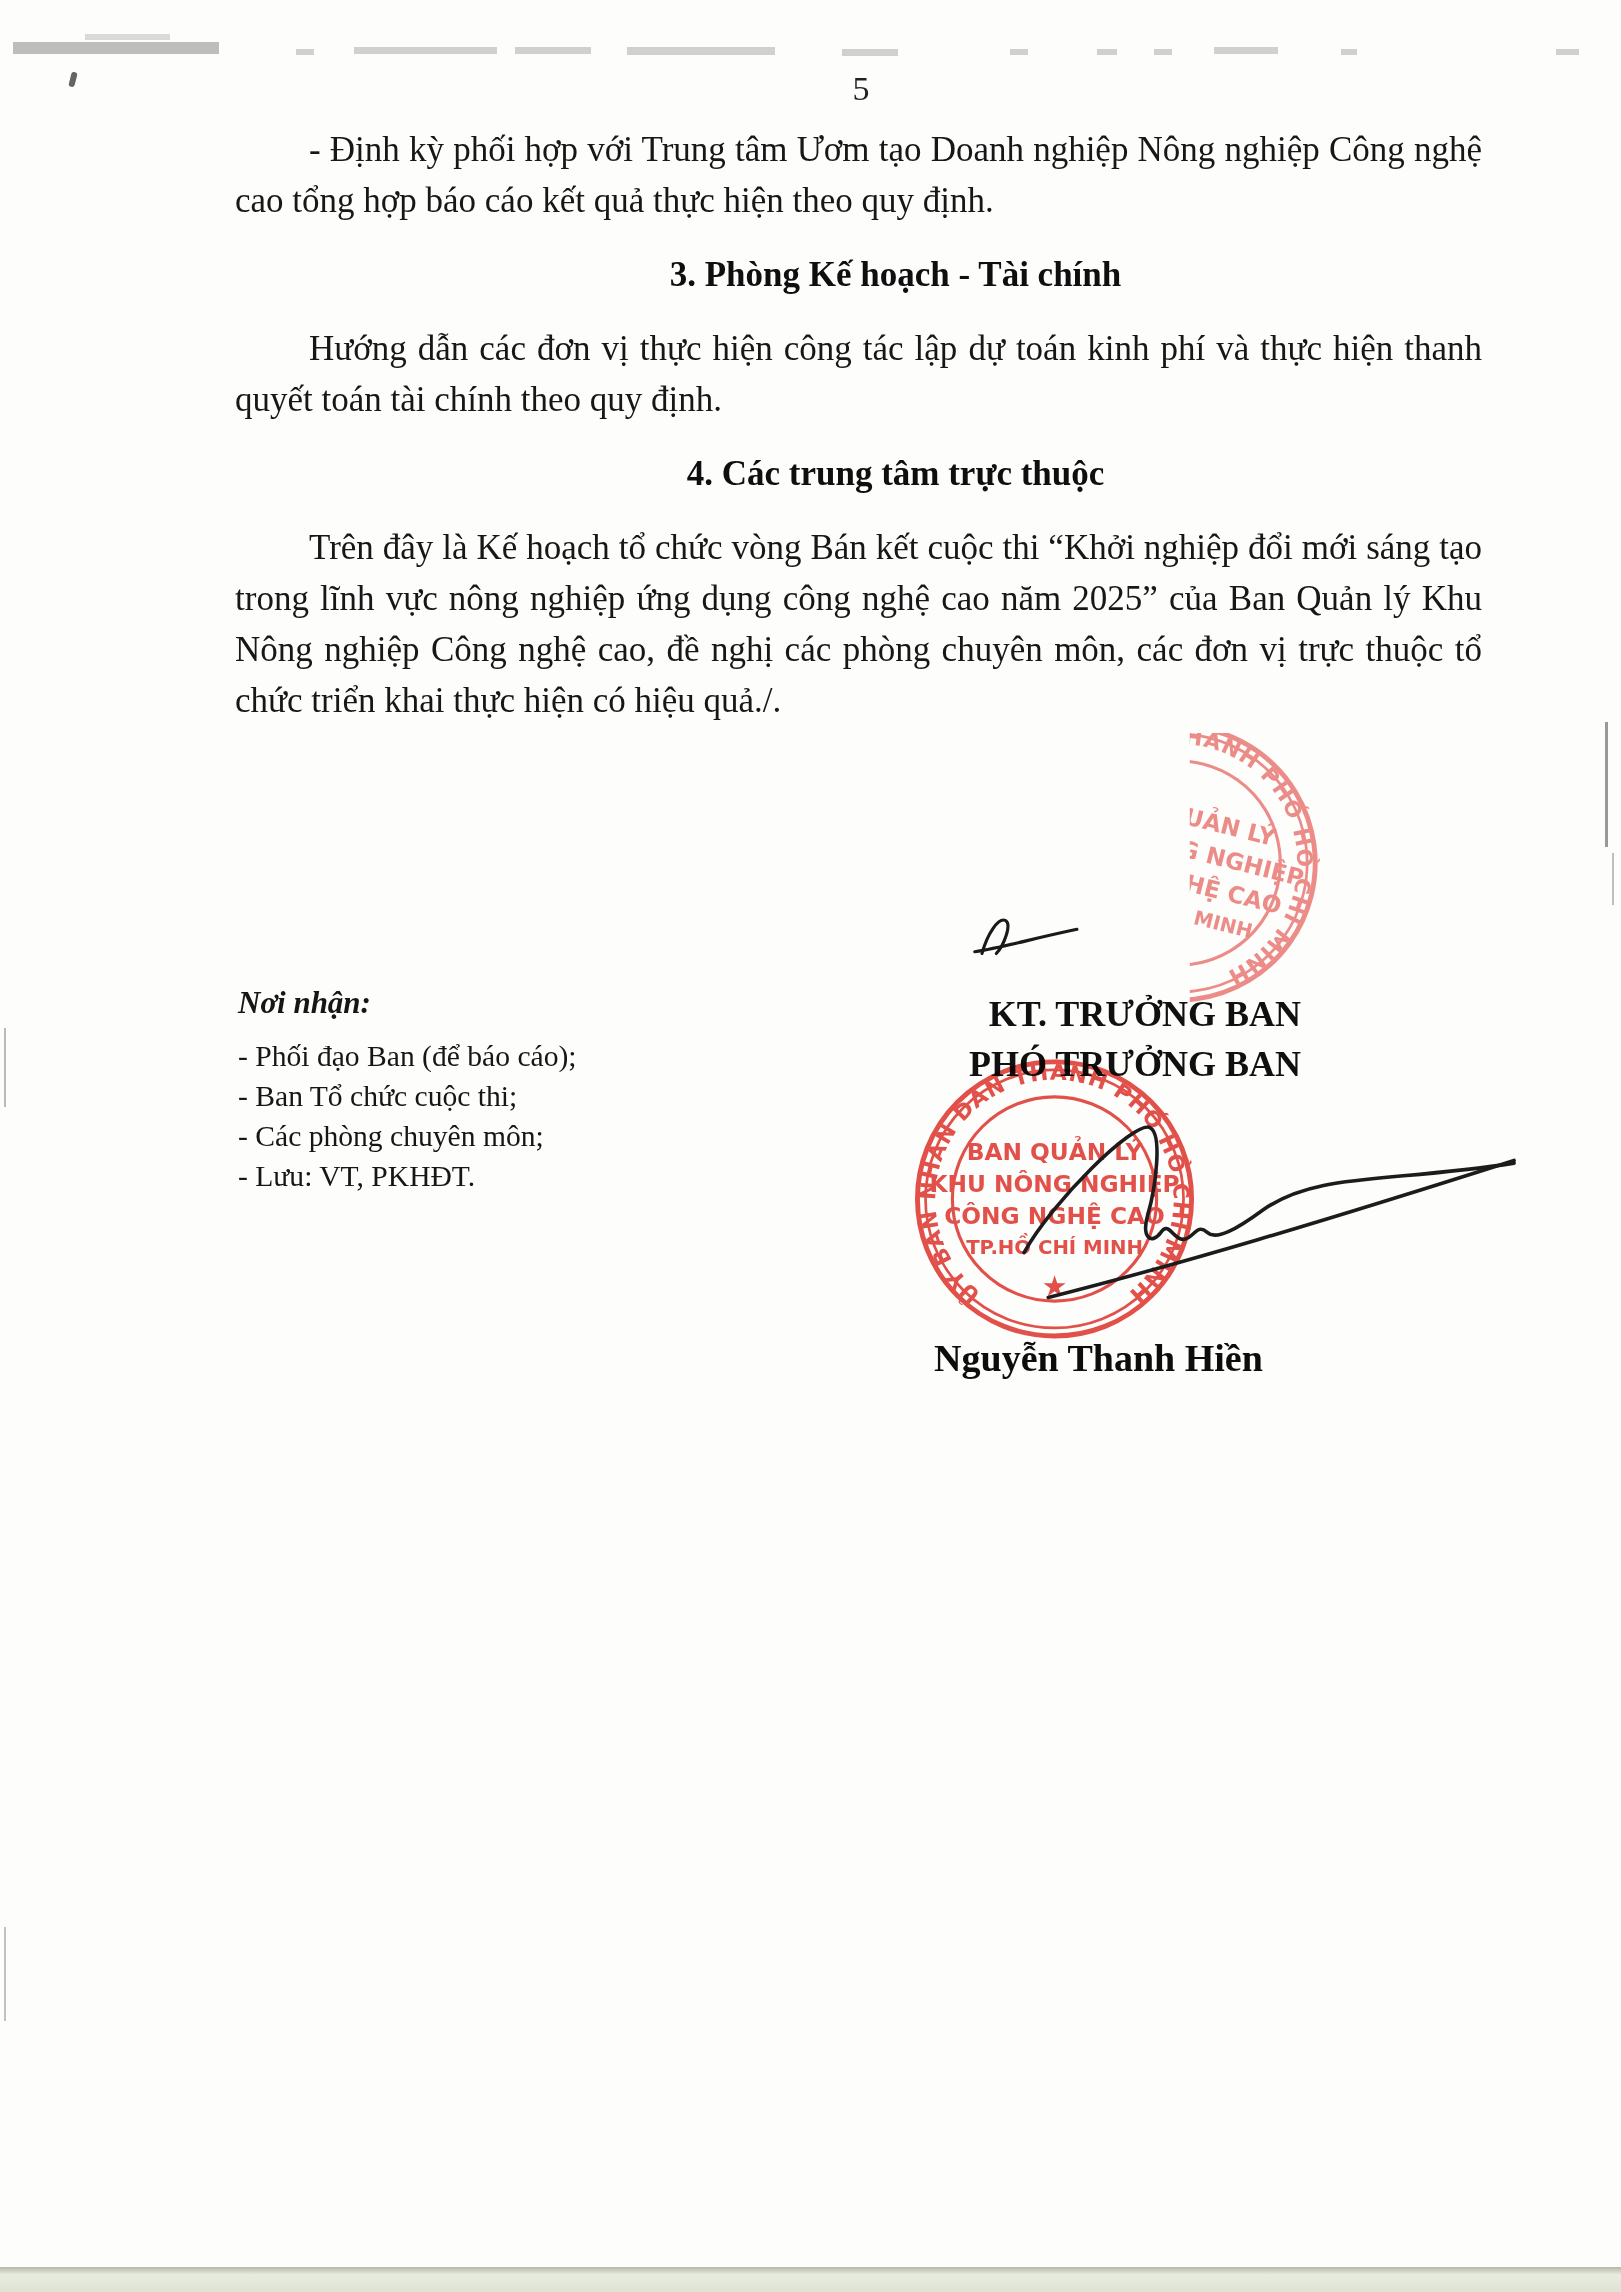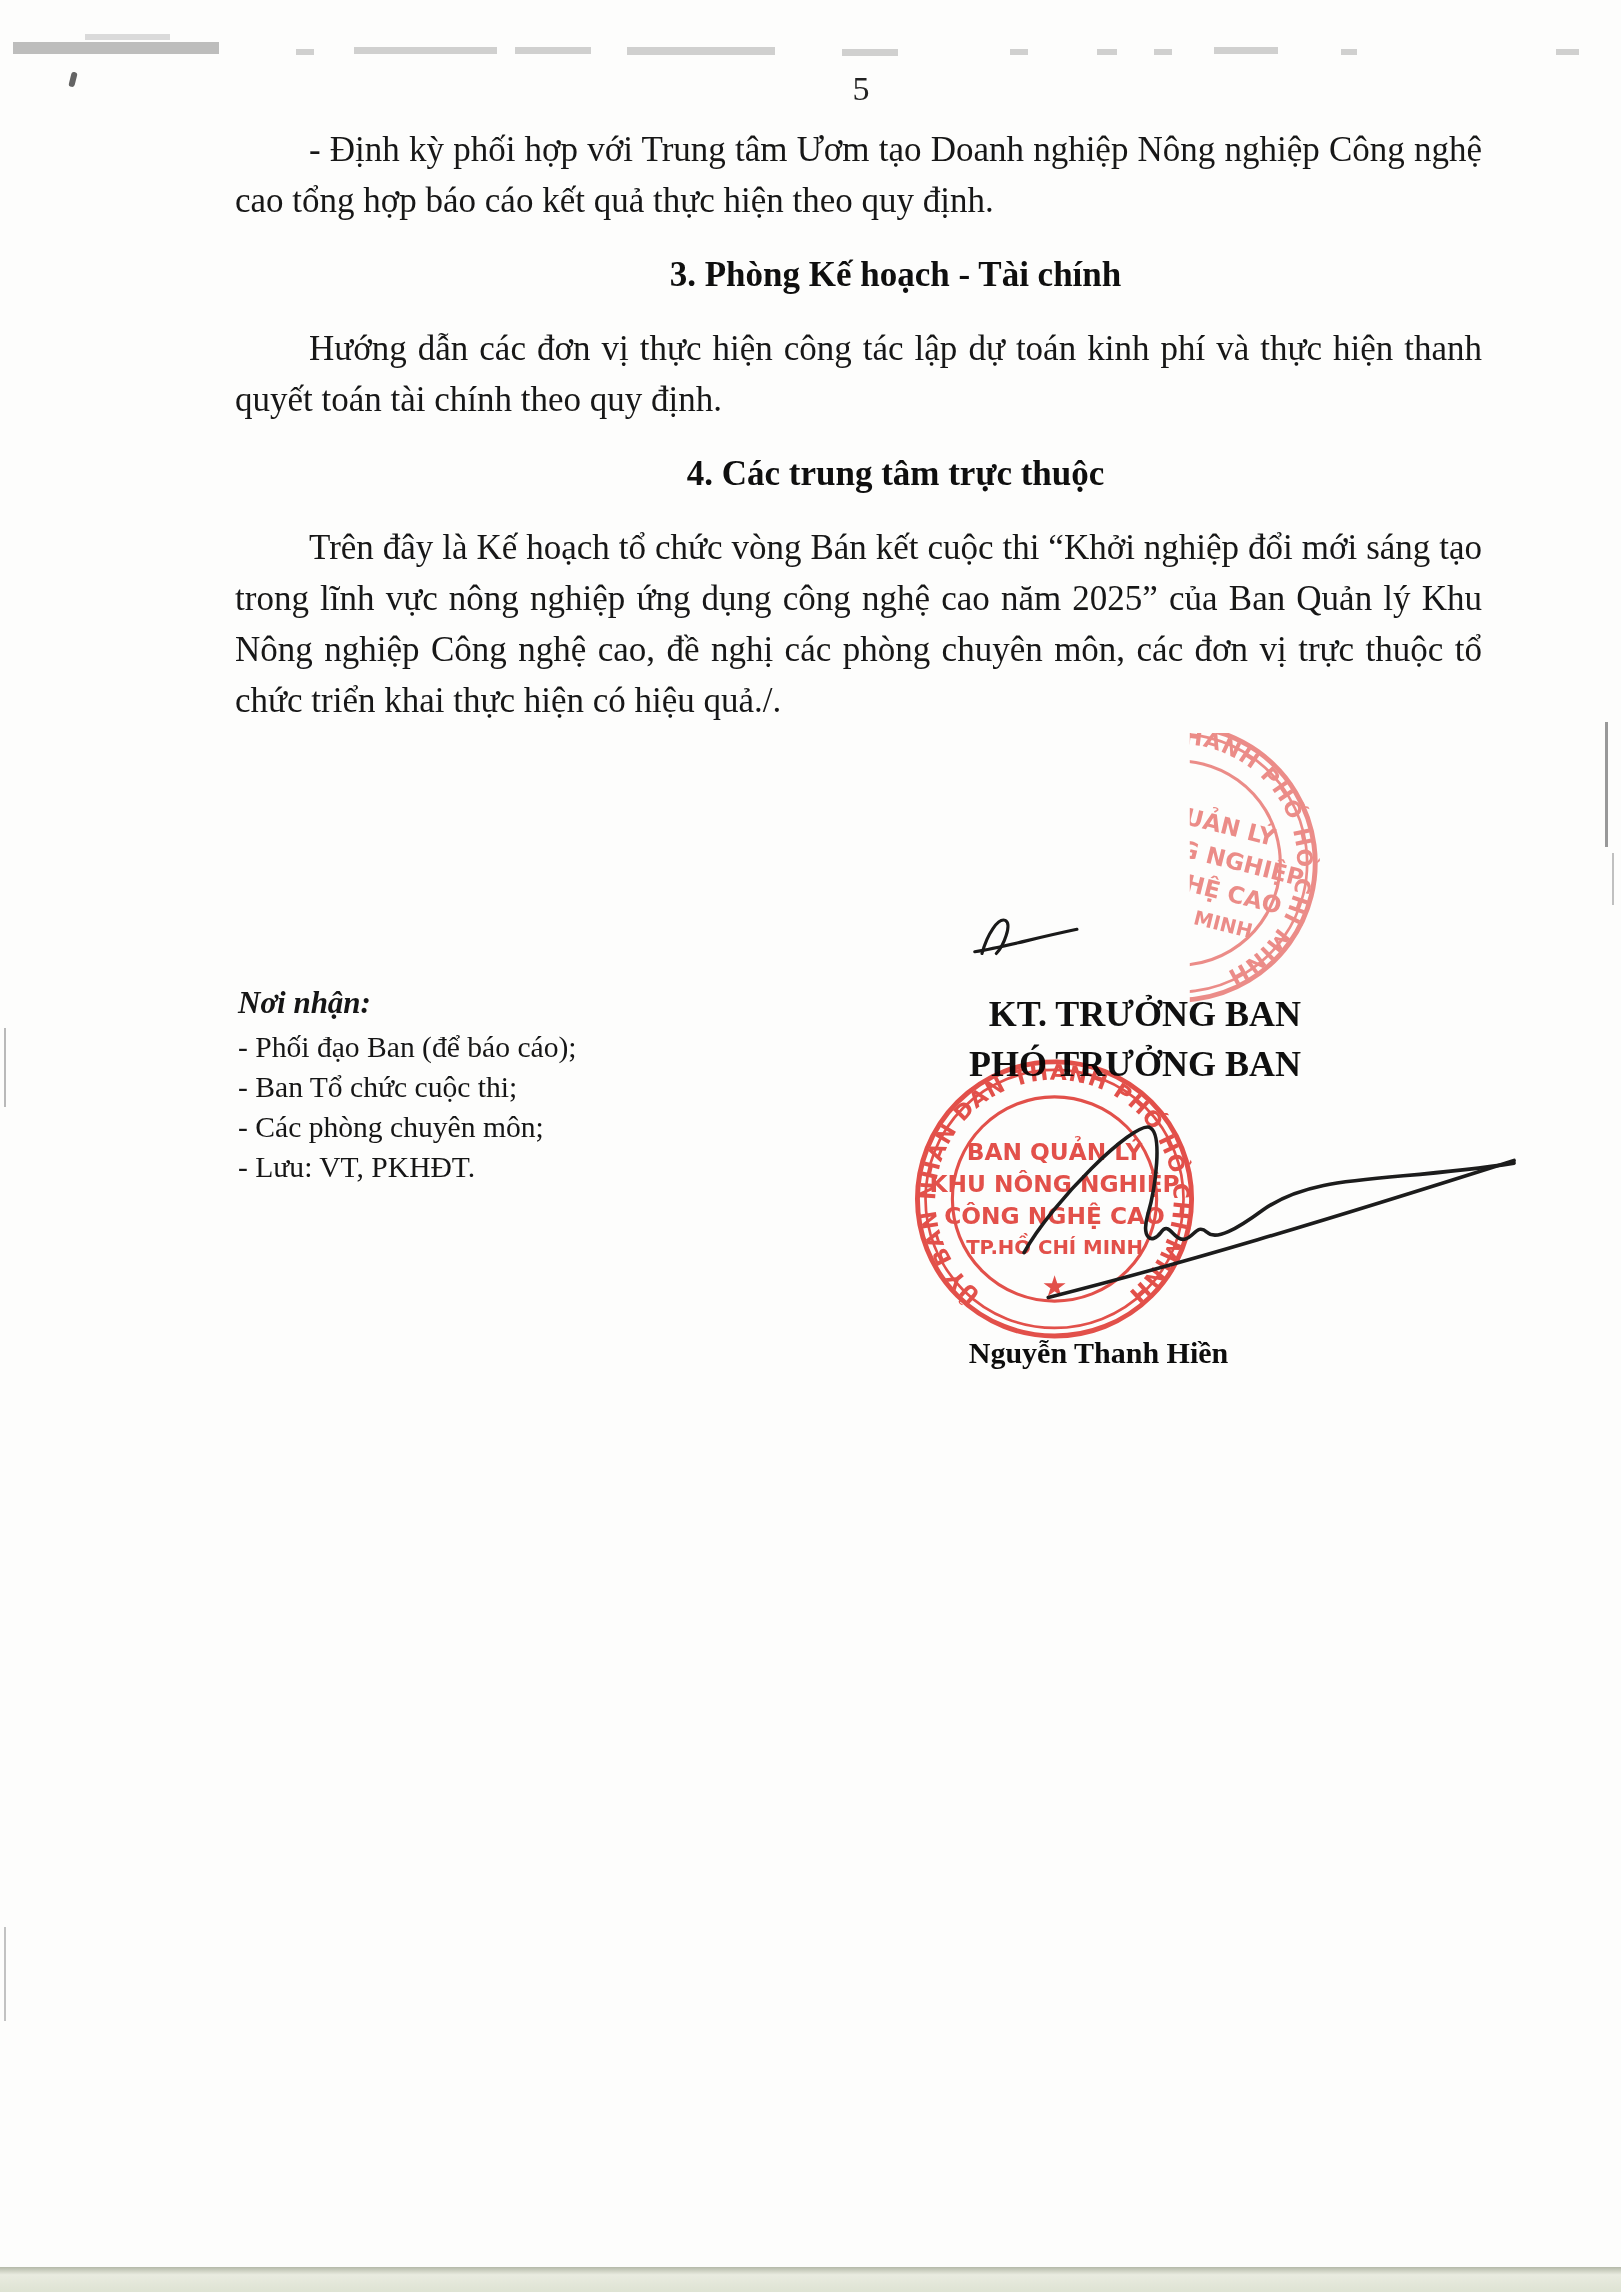--- a/index.html
+++ b/index.html
@@ -21,31 +21,31 @@
     color:#171717;
   }
   .textcol p{margin:0 0 23px 0; text-indent:74px;}
   .textcol p.heading{font-weight:bold; text-align:center; color:#0f0f0f;}
   
   .recipients{
     position:absolute; left:238px; top:983px; width:502px;
     font-size:29.6px; line-height:40px; color:#161616;
   }
   .recipients .rhead{
-    font-size:31px; font-weight:bold; font-style:italic; margin-bottom:4px;
+    font-size:31px; font-weight:bold; font-style:italic; margin-bottom:13px;
   }
   
   .sigblock{
     position:absolute; left:896px; top:989px; width:405px;
     text-align:right; font-weight:bold; font-size:36px; line-height:50px;
     color:#101010;
   }
   .signer-name{
     position:absolute; left:896px; top:1336px; width:405px;
-    text-align:center; font-weight:bold; font-size:30px; color:#0d0d0d;
+    text-align:center; font-weight:bold; font-size:38px; color:#0d0d0d;
   }
   
   .sealsvg{
     position:absolute; left:887px; top:699px; width:645px; height:681px;
     mix-blend-mode:multiply; pointer-events:none;
   }
   .stamp-sans{font-family:"DejaVu Sans","Liberation Sans",sans-serif; font-weight:bold;}
   
   .artifact{position:absolute; pointer-events:none;}
   .bottom-strip{

